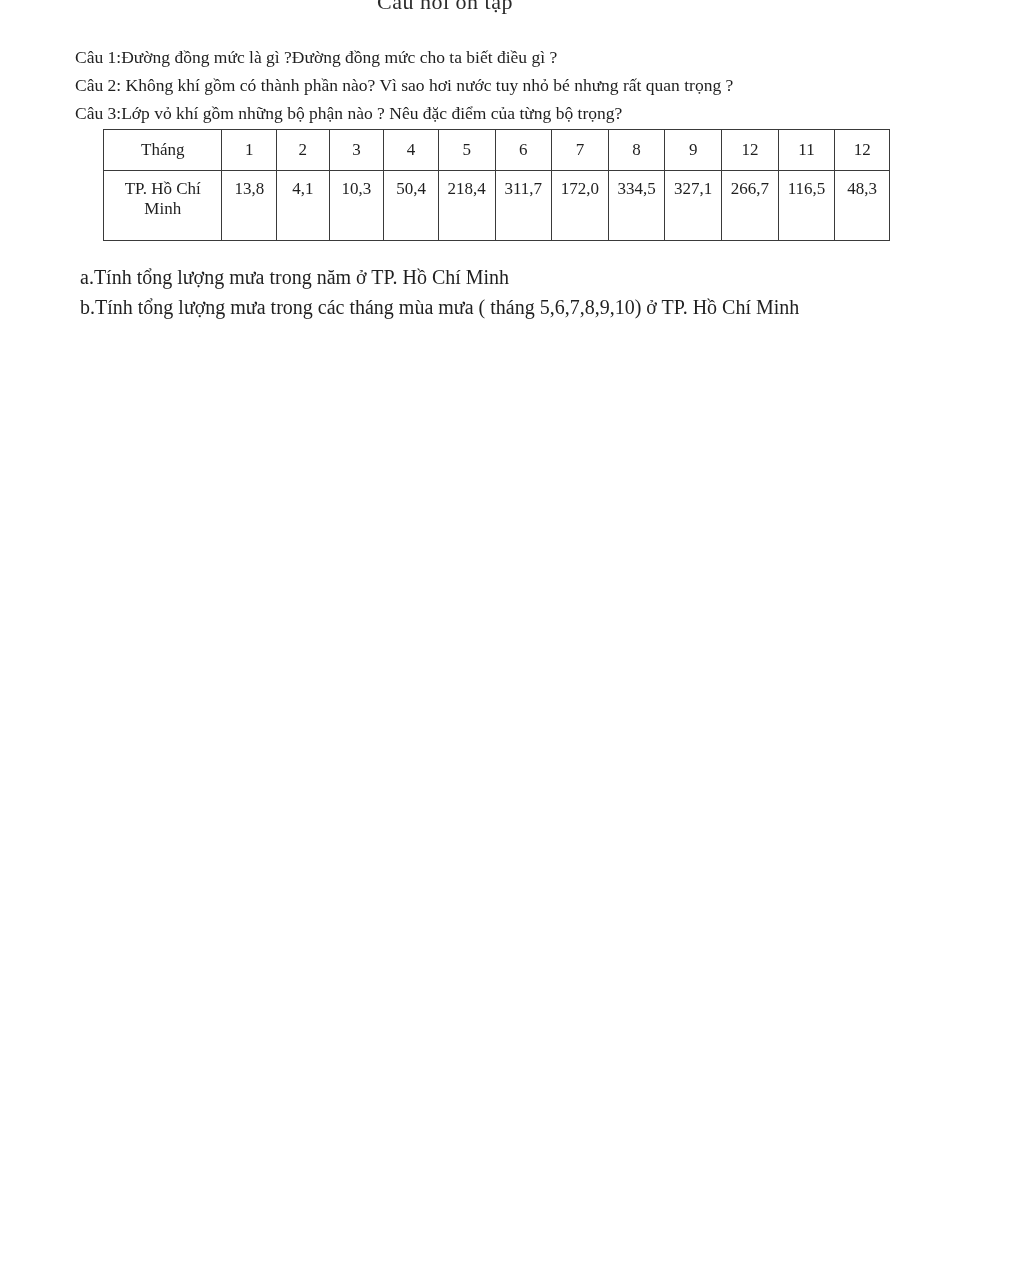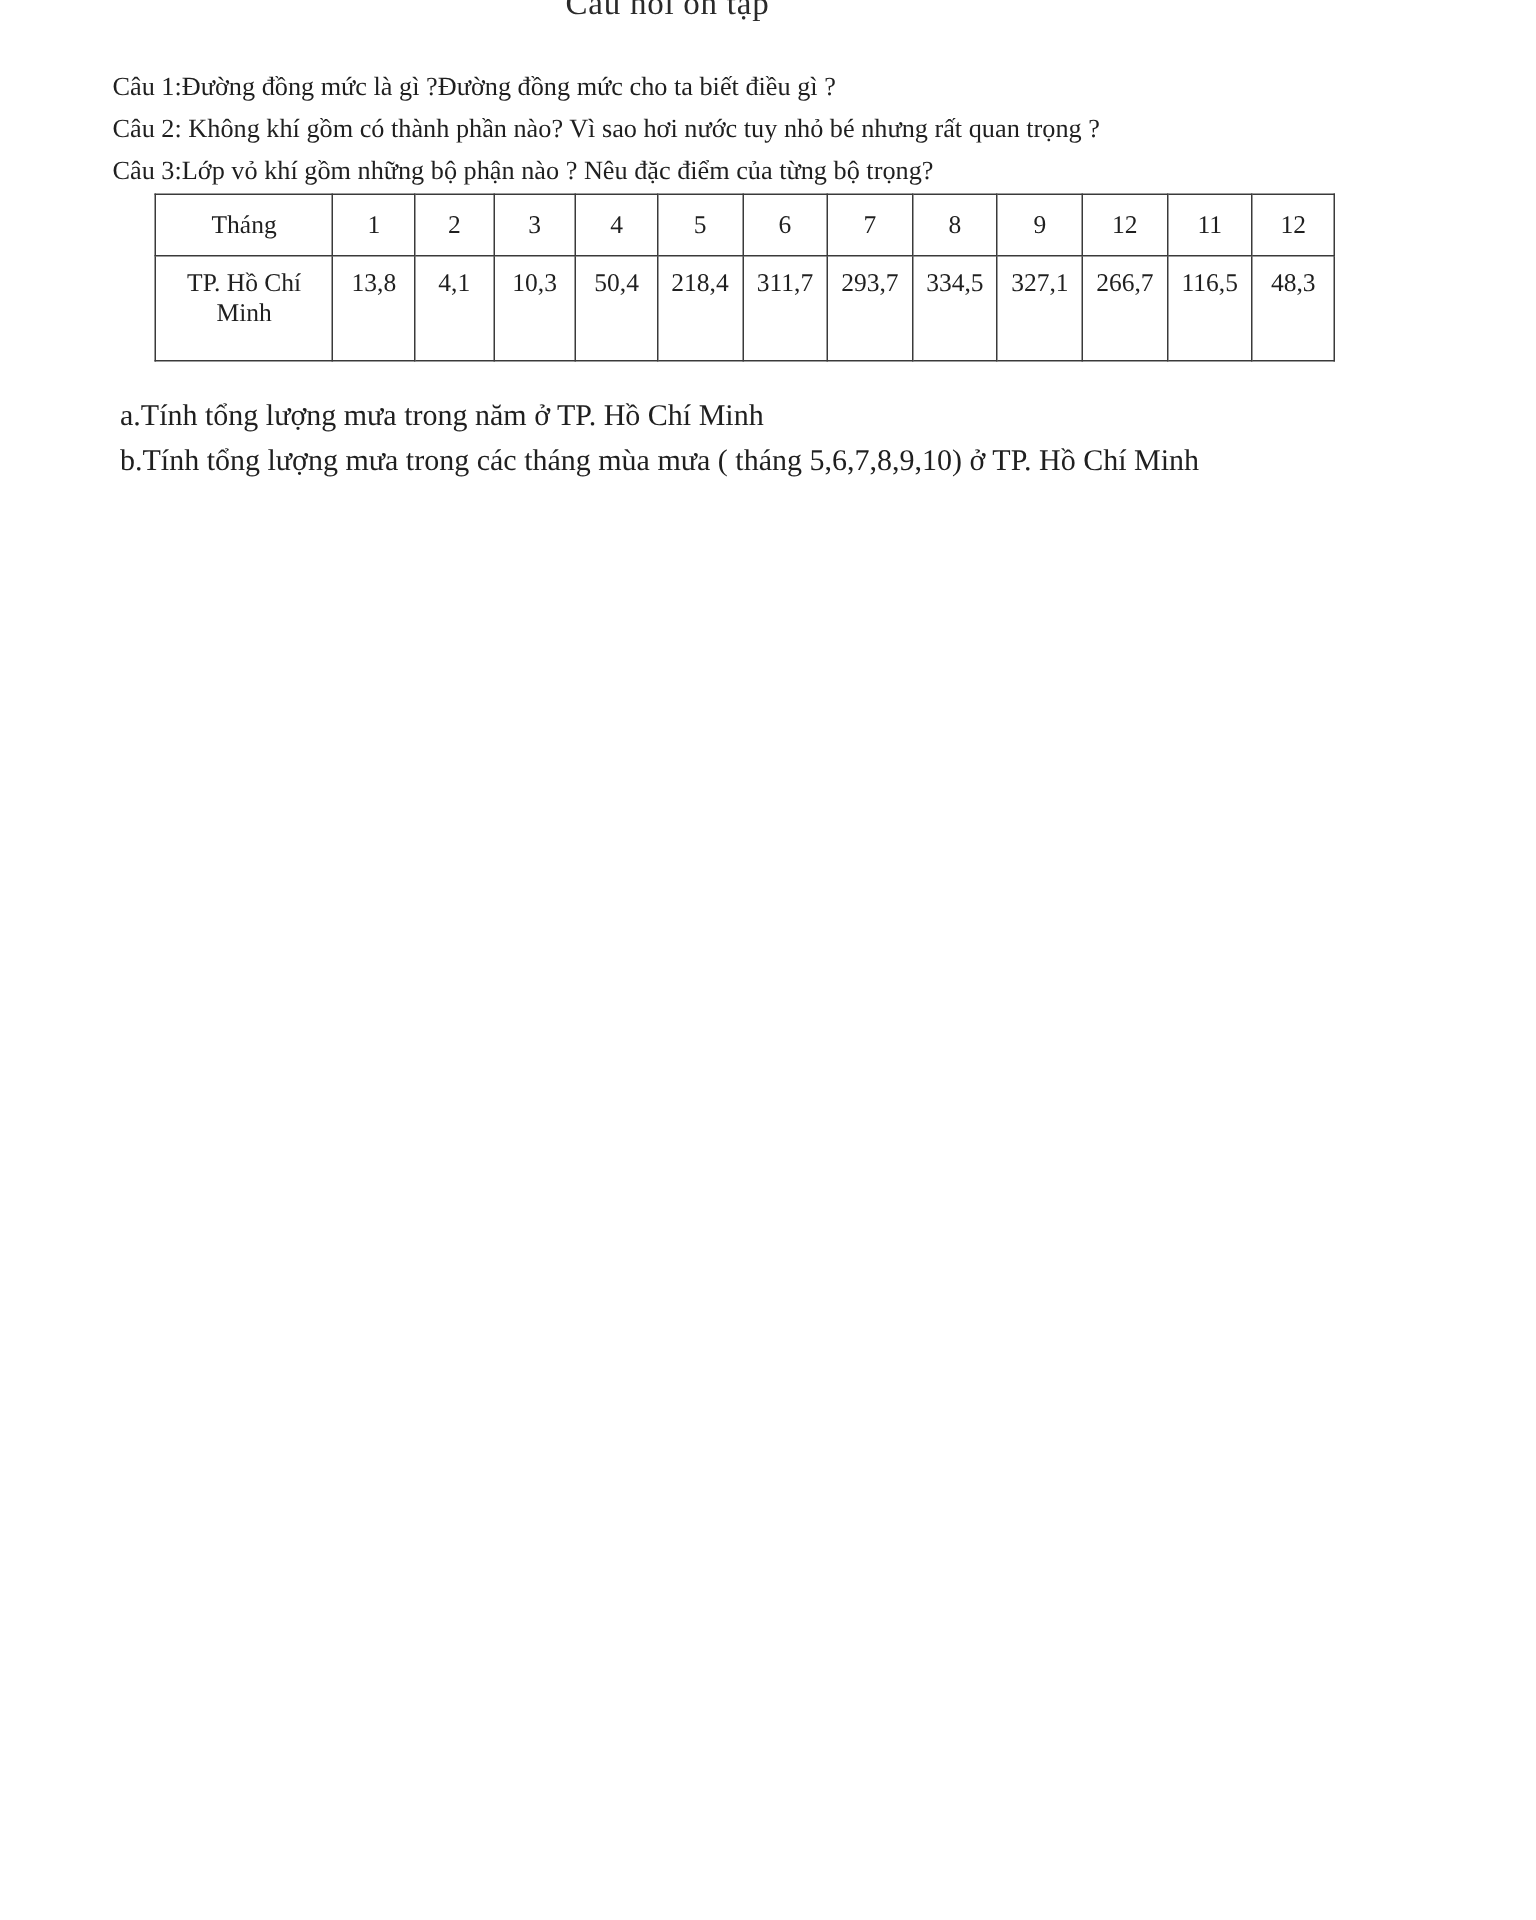--- a/index.html
+++ b/index.html
@@ -103,21 +103,21 @@
       <td class="m-col">12</td>
     </tr>
     <tr class="data-row">
       <td class="label-col">TP. Hồ Chí Minh</td>
       <td class="m-col">13,8</td>
       <td class="m-col">4,1</td>
       <td class="m-col">10,3</td>
       <td class="m-col">50,4</td>
       <td class="m-col">218,4</td>
       <td class="m-col">311,7</td>
-      <td class="m-col">293,7</td>
+      <td class="m-col">172,0</td>
       <td class="m-col">334,5</td>
       <td class="m-col">327,1</td>
       <td class="m-col">266,7</td>
       <td class="m-col">116,5</td>
       <td class="m-col">48,3</td>
     </tr>
   </tbody>
     </table>
 
   <div class="subquestions">

